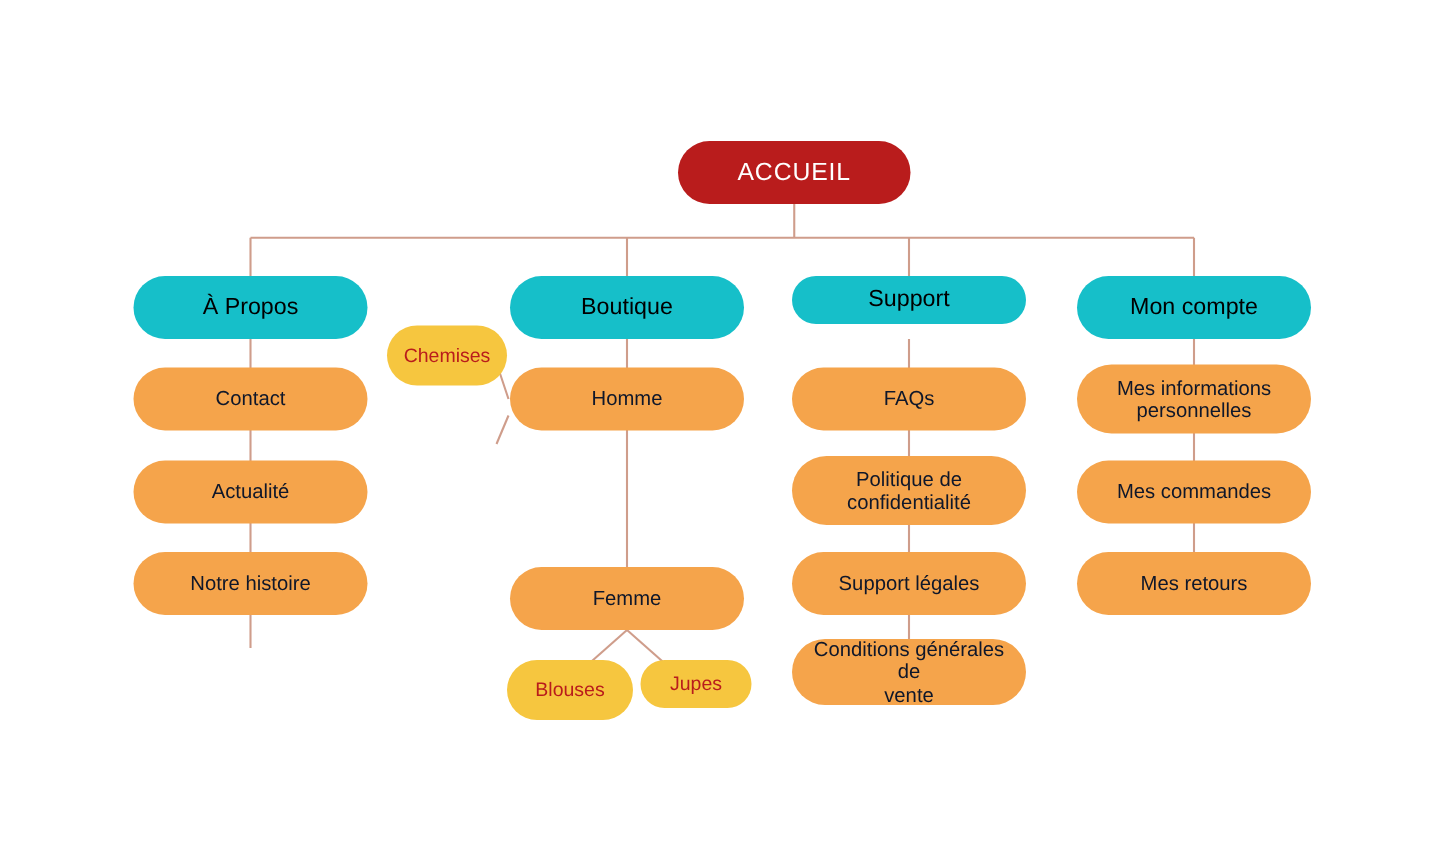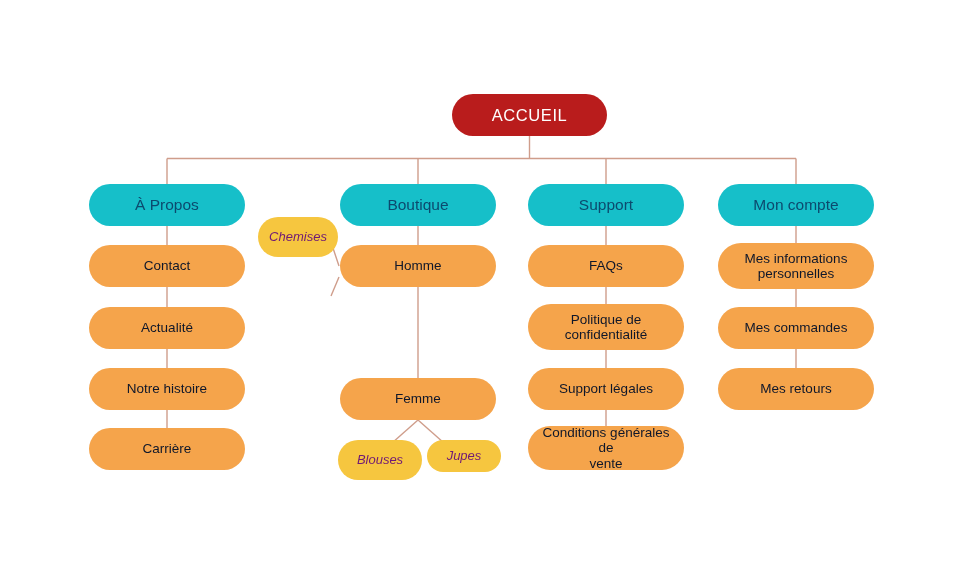--- a/index.html
+++ b/index.html
@@ -39,36 +39,35 @@
   }
   .node-root {
     background: #b91c1c;
     color: #ffffff;
     font-size: 16.5px;
     letter-spacing: 0.6px;
     font-weight: 500;
   }
   .node-section {
     background: #16bfc9;
-    color: #0c4a6e;
+    color: #000000;
     font-size: 15.5px;
     font-weight: 500;
   }
   .node-page {
     background: #f5a44b;
     color: #0f172a;
     font-size: 13.5px;
     font-weight: 400;
   }
   .node-sub {
     background: #f6c63f;
-    color: #701a75;
+    color: #b91c1c;
     font-size: 13px;
     font-weight: 400;
-    font-style: italic;
   }
   .overflow-text {
     white-space: nowrap;
   }
 </style>
 </head>
 <body>
 
 <div id="canvas">
 
@@ -99,31 +98,30 @@
       <path d="M796 226 L796 372"></path>
     </g>
   </svg>
 
   <div class="node node-root" style="left:452px; top:94px; width:155px; height:42px;">ACCUEIL</div>
 
   <div class="node node-section" style="left:89px; top:184px; width:156px; height:42px;">À Propos</div>
   <div class="node node-page" style="left:89px; top:245px; width:156px; height:42px;">Contact</div>
   <div class="node node-page" style="left:89px; top:307px; width:156px; height:42px;">Actualité</div>
   <div class="node node-page" style="left:89px; top:368px; width:156px; height:42px;">Notre histoire</div>
-  <div class="node node-page" style="left:89px; top:428px; width:156px; height:42px;">Carrière</div>
 
   <div class="node node-section" style="left:340px; top:184px; width:156px; height:42px;">Boutique</div>
   <div class="node node-page" style="left:340px; top:245px; width:156px; height:42px;">Homme</div>
   <div class="node node-sub" style="left:258px; top:217px; width:80px; height:40px;">Chemises</div>
 
   <div class="node node-page" style="left:340px; top:378px; width:156px; height:42px;">Femme</div>
   <div class="node node-sub" style="left:338px; top:440px; width:84px; height:40px;">Blouses</div>
   <div class="node node-sub" style="left:427px; top:440px; width:74px; height:32px;">Jupes</div>
 
-  <div class="node node-section" style="left:528px; top:184px; width:156px; height:42px;text-align:center;">Support</div>
+  <div class="node node-section" style="left:528px; top:184px; width:156px; height:32px;text-align:center;">Support</div>
   <div class="node node-page" style="left:528px; top:245px; width:156px; height:42px;">FAQs</div>
   <div class="node node-page" style="left:528px; top:304px; width:156px; height:46px;">Politique de
 confidentialité</div>
   <div class="node node-page" style="left:528px; top:368px; width:156px; height:42px;">Support légales</div>
   <div class="node node-page overflow-text" style="left:528px; top:426px; width:156px; height:44px; white-space:pre-line; overflow:visible;">Conditions générales de
 vente</div>
 
   <div class="node node-section" style="left:718px; top:184px; width:156px; height:42px;">Mon compte</div>
   <div class="node node-page" style="left:718px; top:243px; width:156px; height:46px;">Mes informations
 personnelles</div>

